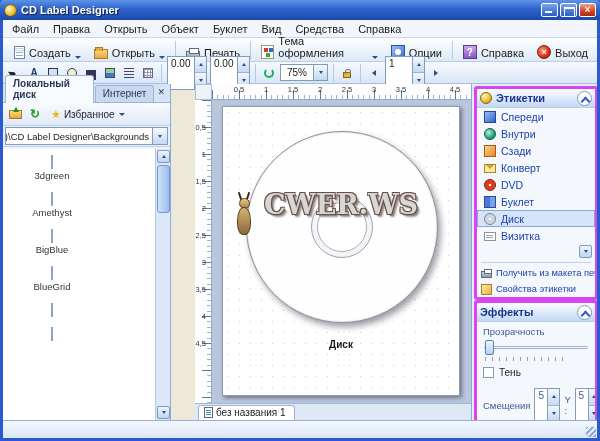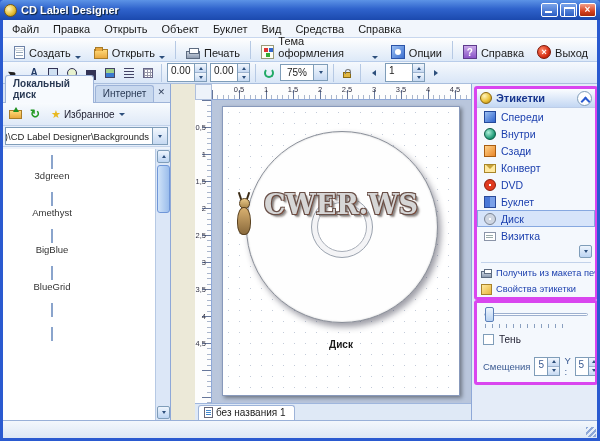--- a/index.html
+++ b/index.html
@@ -60,21 +60,21 @@
   .g-text { font-size:10px; font-weight:bold; color:#223a66; line-height:10px; }
   .g-rect { border:1px solid #335; background:#cfe0f2; }
   .g-circle { border:1px solid #335; border-radius:50%; background:#e8f2cf; }
   .g-line { height:2px; background:#335; margin-top:4px; }
   .g-img { background:linear-gradient(180deg,#9fd08a 55%,#3a7ad0 55%); border:1px solid #446; }
   .g-al { background:repeating-linear-gradient(180deg,#446 0 1px,transparent 1px 3px); }
   .g-grid { background:#fff; border:1px solid #668; background-image:linear-gradient(#99a 1px,transparent 1px),linear-gradient(90deg,#99a 1px,transparent 1px); background-size:3px 3px; }
   .g-rot { border:2px solid #2a6; border-radius:50%; border-top-color:transparent; }
   .g-lock { width:8px; height:6px; background:#e0b642; border:1px solid #8a6a10; margin-top:4px; position:relative; }
   .g-lock::before { content:""; position:absolute; left:1px; top:-4px; width:4px; height:4px; border:1px solid #777; border-bottom:none; border-radius:3px 3px 0 0; }
-  .spin { display:inline-flex; border:1px solid #7f9db9; background:#fff; height:19px; align-items:stretch; margin:0 1px; }
+  .spin { display:inline-flex; border:1px solid #7f9db9; background:#fff; height:34px; align-items:stretch; margin:0 1px; }
   .spin .val { padding:1px 3px; font-size:10px; min-width:26px; }
   .updown { width:12px; display:flex; flex-direction:column; border-left:1px solid #7f9db9; }
   .updown span { flex:1; background:linear-gradient(180deg,#f2f7fd,#c6d9f2); display:flex; align-items:center; justify-content:center; }
   .updown span + span { border-top:1px solid #9db3cf; }
   .uArrS { width:0; height:0; border-left:2px solid transparent; border-right:2px solid transparent; border-bottom:3px solid #2d4f7c; }
   .dArrS { width:0; height:0; border-left:2px solid transparent; border-right:2px solid transparent; border-top:3px solid #2d4f7c; }
   .combo { display:inline-flex; border:1px solid #7f9db9; background:#fff; height:17px; align-items:center; margin:0 1px; }
   .combo .val { padding:1px 4px; font-size:10px; min-width:32px;text-align:center; }
   .combo .btn { width:14px; height:100%; background:linear-gradient(180deg,#f2f7fd,#c6d9f2); border-left:1px solid #7f9db9; display:flex; align-items:center; justify-content:center; }
 
@@ -487,21 +487,26 @@
       <span class="ai ai-print"></span>
       <span>Получить из макета печати</span>
     </div>
     <div class="action">
       <span class="ai ai-props"></span>
       <span>Свойства этикетки</span>
     </div>
   </div>
 
   <div class="box">
+    <div class="box-hdr">
+      <span class="box-title">Эффекты</span>
+      <span class="chev-btn"></span>
+    </div>
     <div class="fx-body">
+      <div class="fx-label">Прозрачность</div>
       <div class="slider">
         <span class="track"></span>
         <span class="thumb"></span>
       </div>
       <div class="ticks"></div>
       <div class="chk-row">
         <span class="chk"></span>
         <span class="chk-label">Тень</span>
       </div>
       <div class="off-row">

